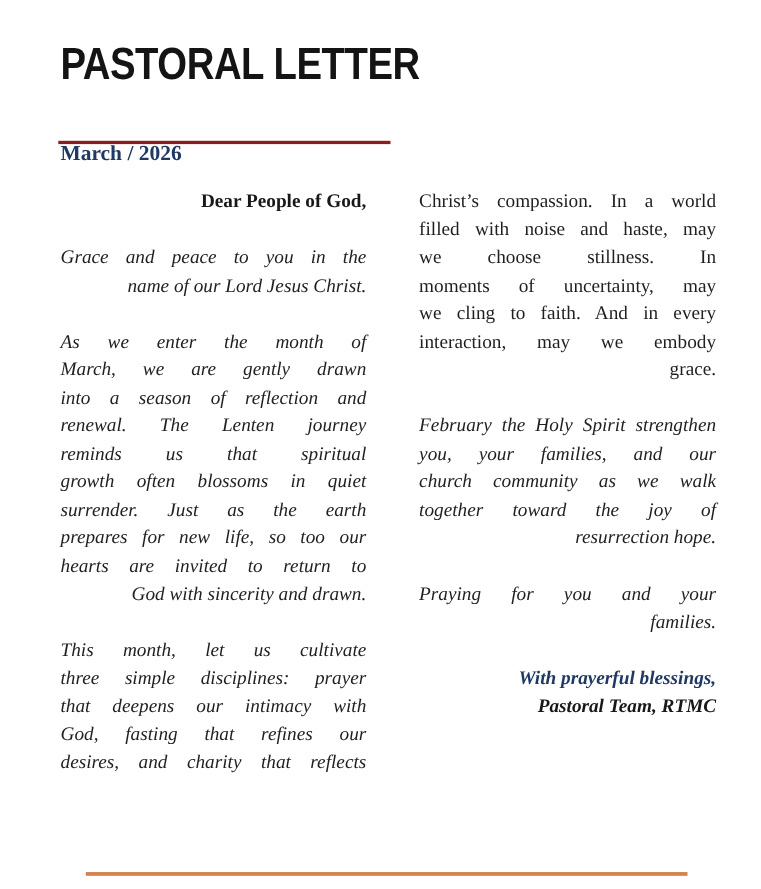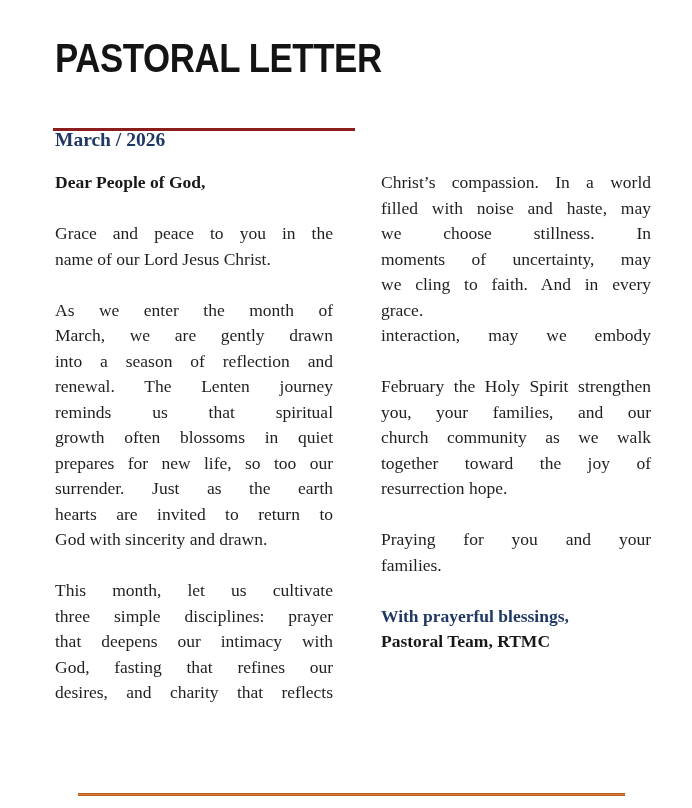--- a/index.html
+++ b/index.html
@@ -41,25 +41,25 @@
     background: #8b1d1d;
   }
   .col {
     position: absolute;
     top: 170px;
     font-size: 17.5px;
     line-height: 25.5px;
   }
   .col-left  { left: 55px;  width: 278px; }
   .col-right { left: 381px; width: 270px; }
-  .para + .para { margin-top: 25.5px; }
+  .para + .para { margin-top: 25.5px; font-style: italic; }
   .para.tight { margin-top: 0; }
   .para.bold { font-weight: 700; color: #181818; }
   .para.bold-navy { font-weight: 700; color: var(--navy); }
-  .line { text-align: left; }
+  .line { text-align: right; }
   .line.jline {
     text-align: justify;
     text-align-last: justify;
   }
   .footer-rule {
     position: absolute;
     left: 78px; top: 793px;
     width: 547px; height: 3px;
     background: linear-gradient(180deg, #b55a1e 0%, #b55a1e 30%, #e0803c 30%, #e0803c 70%, #b55a1e 70%, #b55a1e 100%);
   }
@@ -81,43 +81,43 @@
       <div class="line jline">Grace and peace to you in the</div>
       <div class="line">name of our Lord Jesus Christ.</div>
     </div>
     <div class="para normal">
       <div class="line jline">As we enter the month of</div>
       <div class="line jline">March, we are gently drawn</div>
       <div class="line jline">into a season of reflection and</div>
       <div class="line jline">renewal. The Lenten journey</div>
       <div class="line jline">reminds us that spiritual</div>
       <div class="line jline">growth often blossoms in quiet</div>
+      <div class="line jline">surrender. Just as the earth</div>
       <div class="line jline">prepares for new life, so too our</div>
-      <div class="line jline">surrender. Just as the earth</div>
       <div class="line jline">hearts are invited to return to</div>
       <div class="line">God with sincerity and drawn.</div>
     </div>
     <div class="para normal">
       <div class="line jline">This month, let us cultivate</div>
       <div class="line jline">three simple disciplines: prayer</div>
       <div class="line jline">that deepens our intimacy with</div>
       <div class="line jline">God, fasting that refines our</div>
       <div class="line jline">desires, and charity that reflects</div>
     </div>
   </div>
 
 <div class="col col-right">
     <div class="para normal">
       <div class="line jline">Christ’s compassion. In a world</div>
       <div class="line jline">filled with noise and haste, may</div>
       <div class="line jline">we choose stillness. In</div>
       <div class="line jline">moments of uncertainty, may</div>
       <div class="line jline">we cling to faith. And in every</div>
+      <div class="line jline">interaction, may we embody</div>
       <div class="line">grace.</div>
-      <div class="line jline">interaction, may we embody</div>
     </div>
     <div class="para normal">
       <div class="line jline">February the Holy Spirit strengthen</div>
       <div class="line jline">you, your families, and our</div>
       <div class="line jline">church community as we walk</div>
       <div class="line jline">together toward the joy of</div>
       <div class="line">resurrection hope.</div>
     </div>
     <div class="para normal">
       <div class="line jline">Praying for you and your</div>

